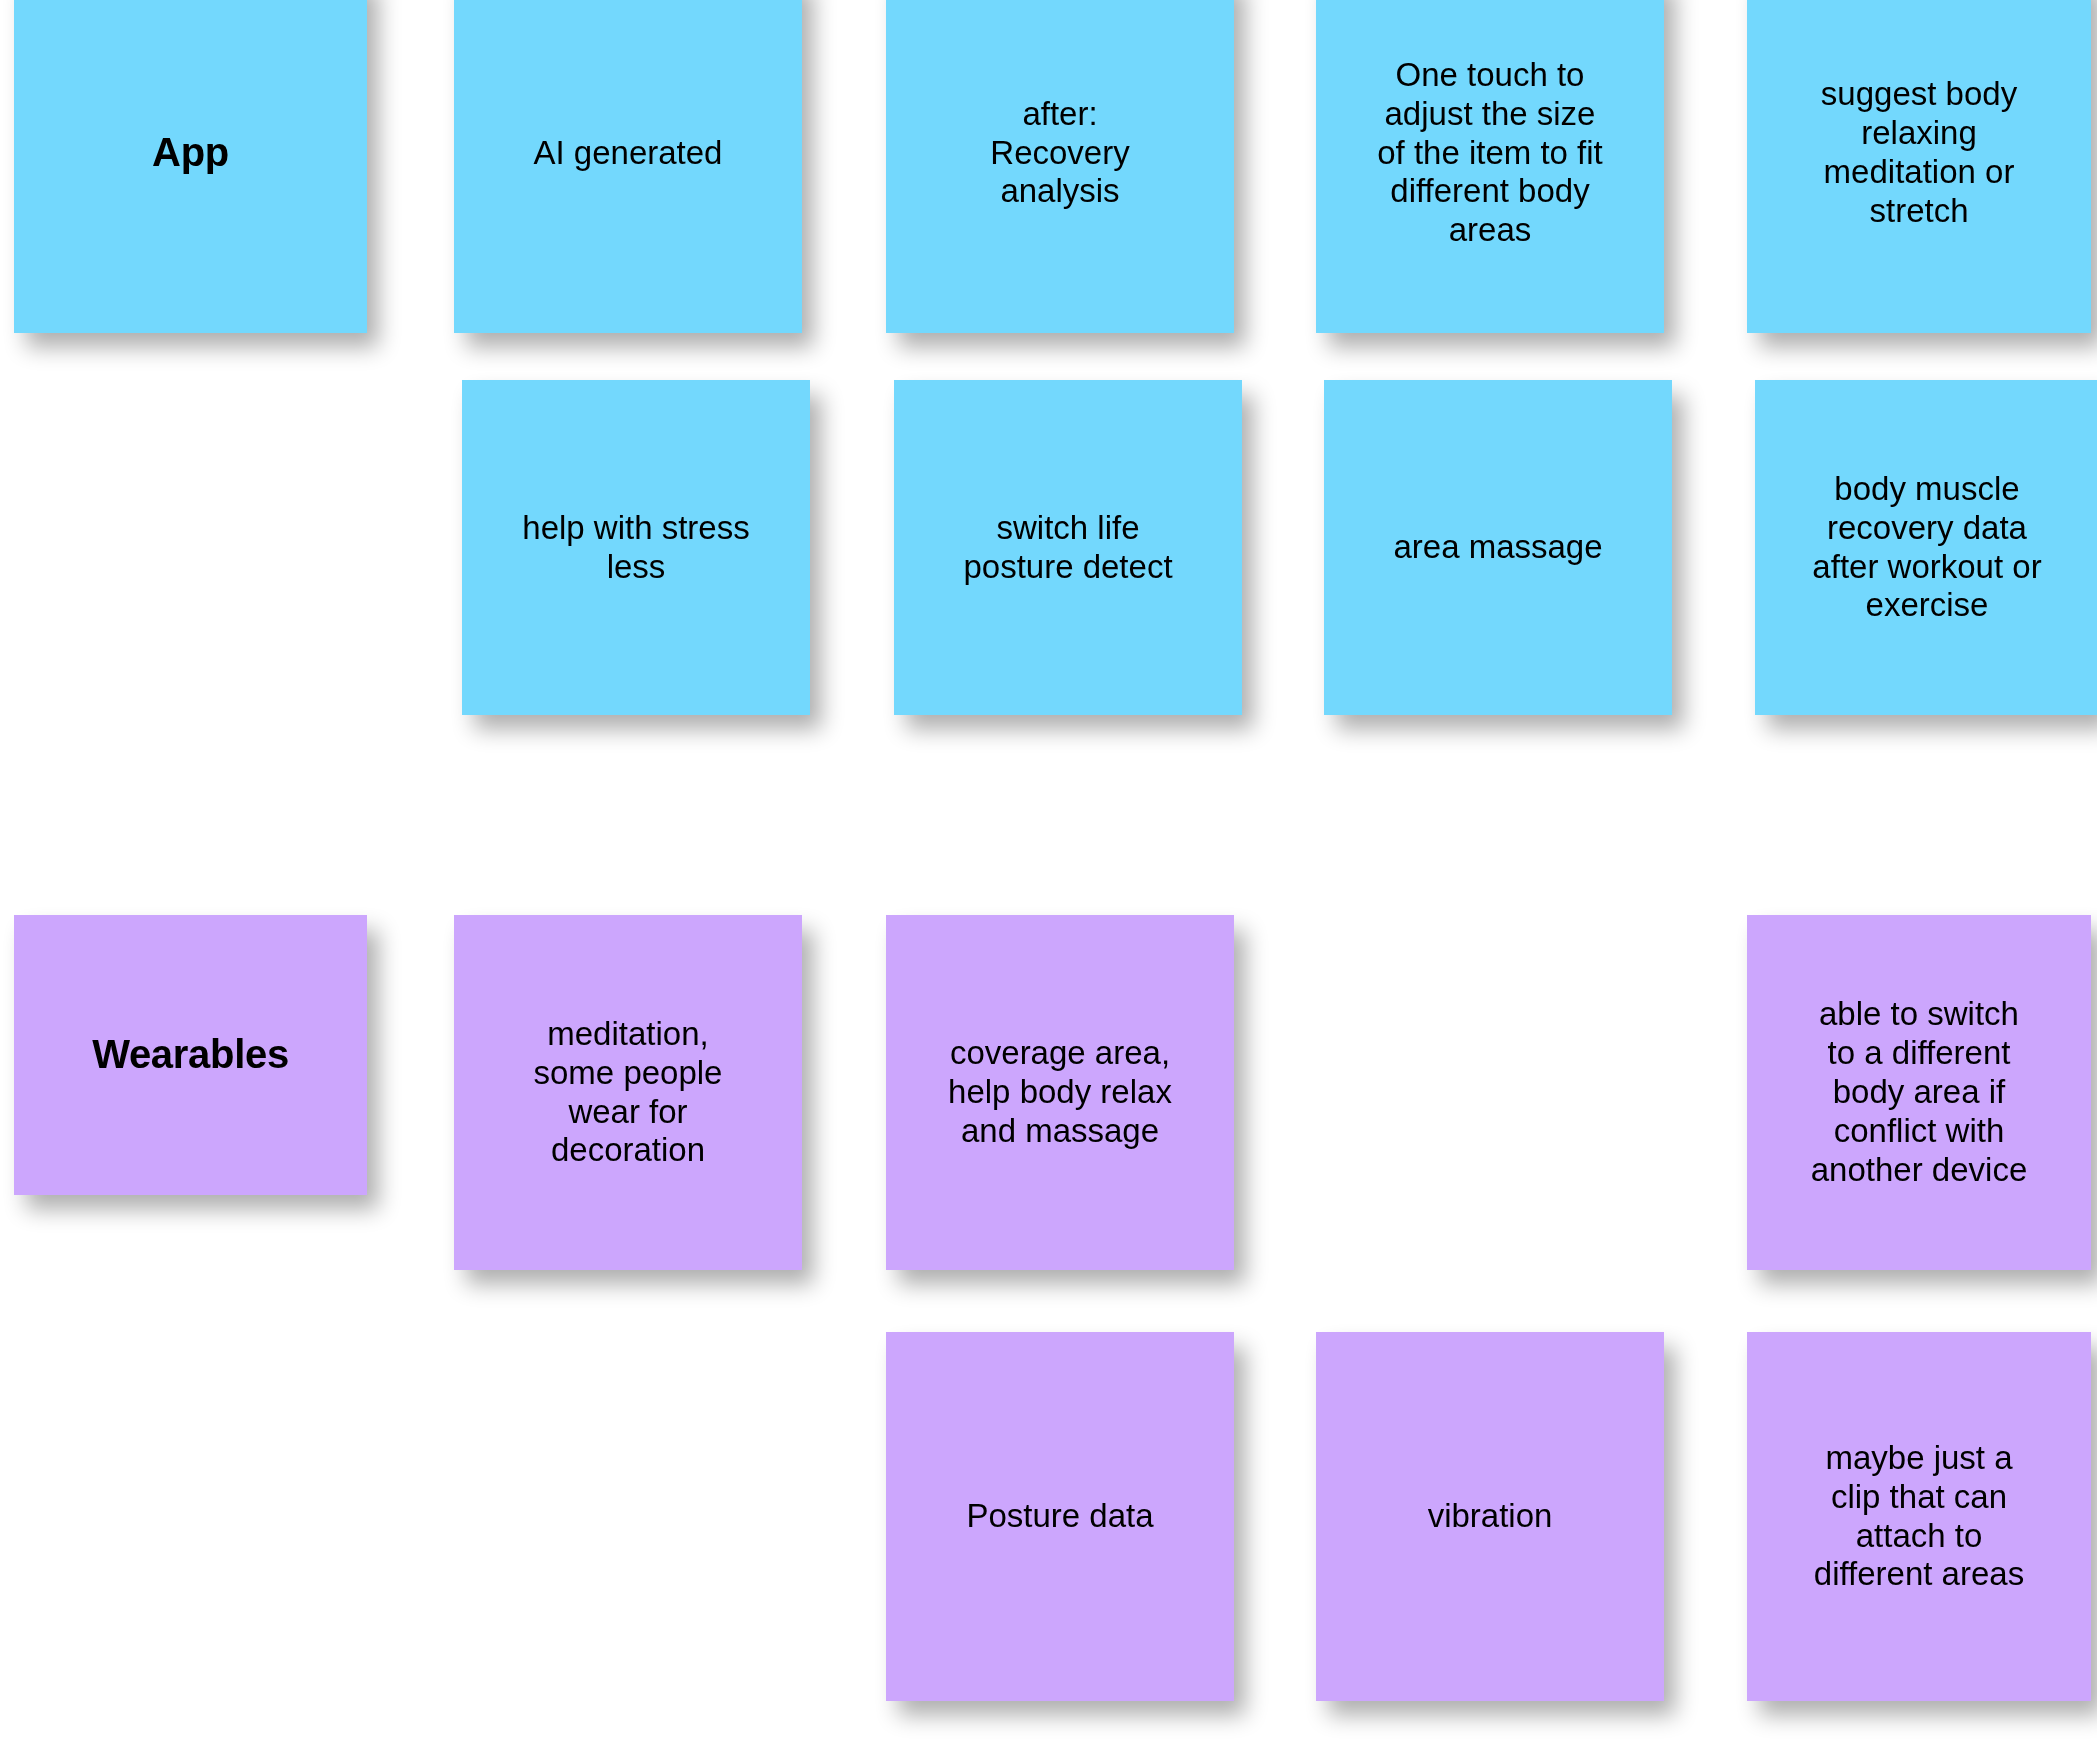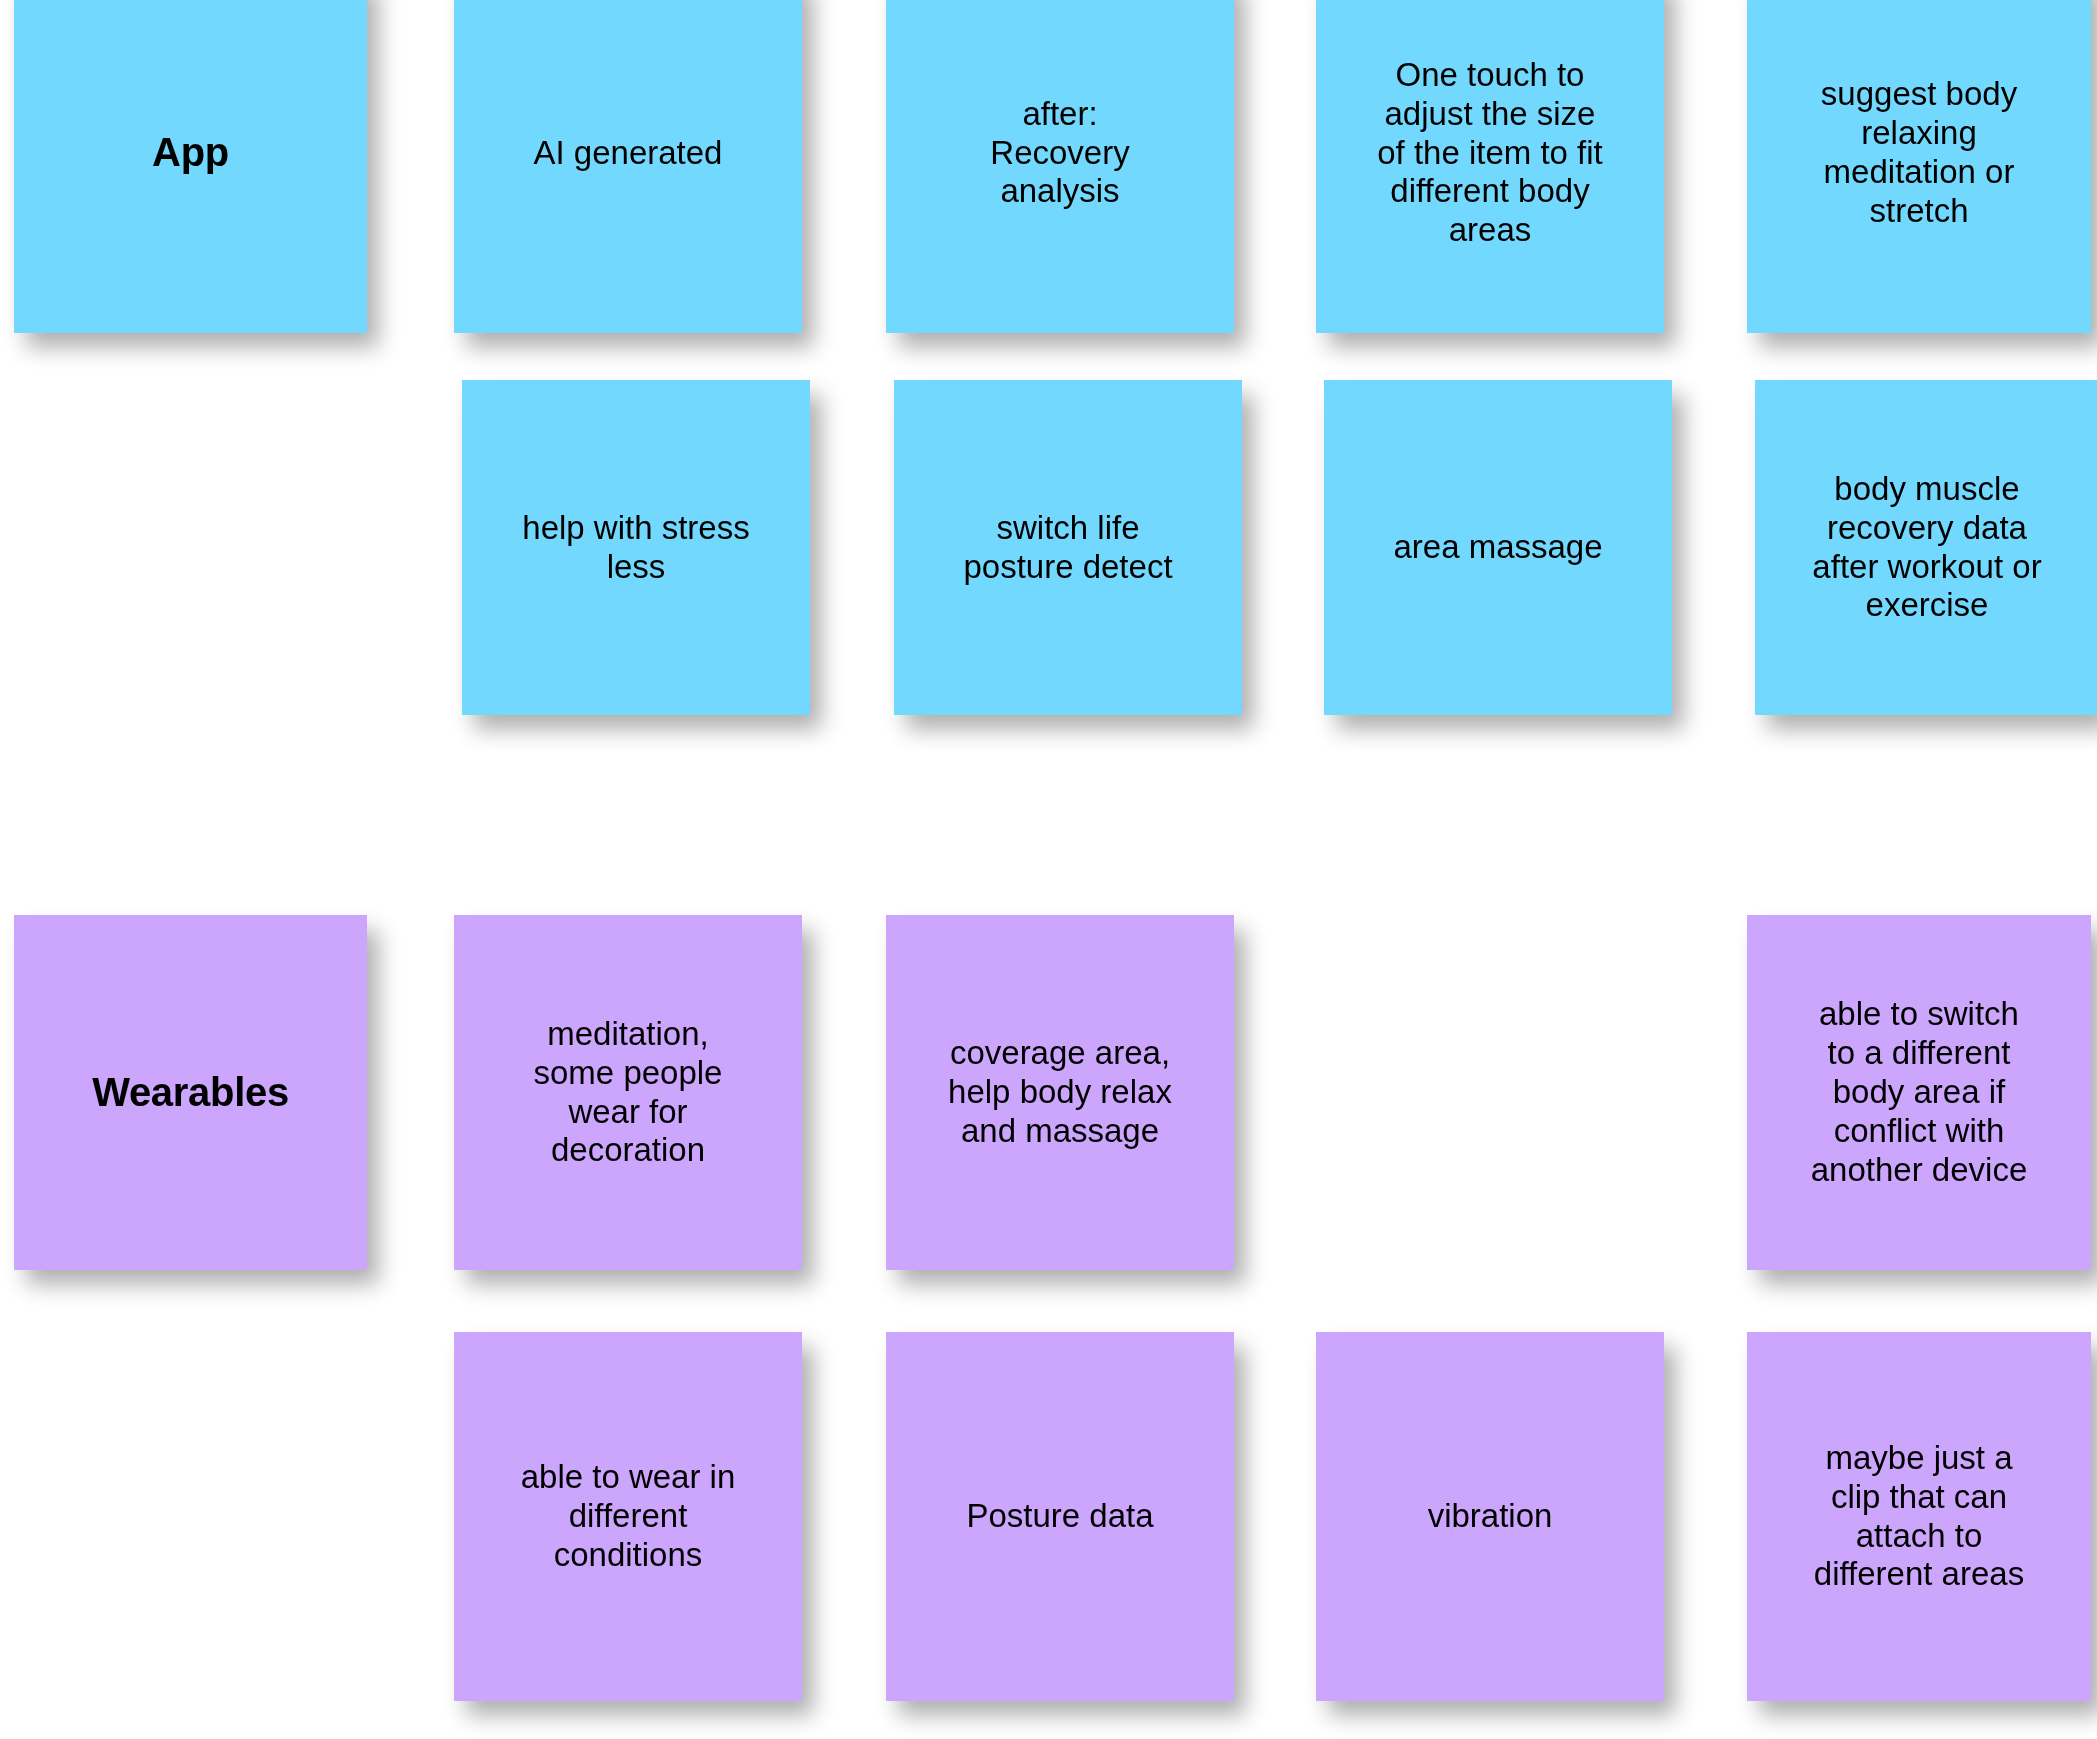--- a/index.html
+++ b/index.html
@@ -56,21 +56,21 @@
   .c4 { left: 1747px; width: 344px; }
 
   
   .r0 { top: -27px;  height: 360px; }
   .r1 { top: 380px;  height: 335px; margin-left: 8px; }
   .r2 { top: 915px; height: 355px; }
   .r3 { top: 1332px; height: 369px; }
 
   
   .c0.r0 { top: -27px;  height: 360px; }
-  .c0.r2 { top: 915px; height: 355px; }
+  .c0.r2 { top: 915px; height: 280px; }
 </style>
 </head>
 <body>
 
 <div id="board">
 
   <div class="note blue header c0 r0">App</div>
 
   <div class="note blue body c1 r0">AI generated</div>
 
@@ -113,23 +113,20 @@
 help body relax
 and massage</div>
 
 
   <div class="note purple body c4 r2">able to switch
 to a different
 body area if
 conflict with
 another device</div>
 
-  <div class="note purple body c1 r3">able to wear in
-different
-conditions</div>
 
   <div class="note purple body c2 r3">Posture data</div>
 
   <div class="note purple body c3 r3">vibration</div>
 
   <div class="note purple body c4 r3">maybe just a
 clip that can
 attach to
 different areas</div>
 

